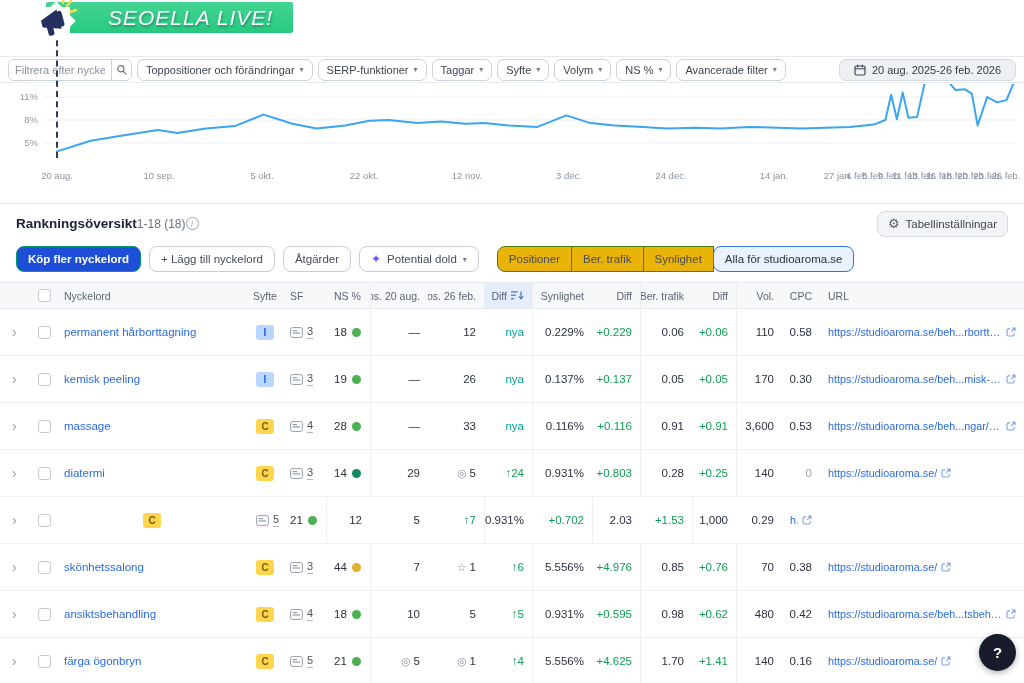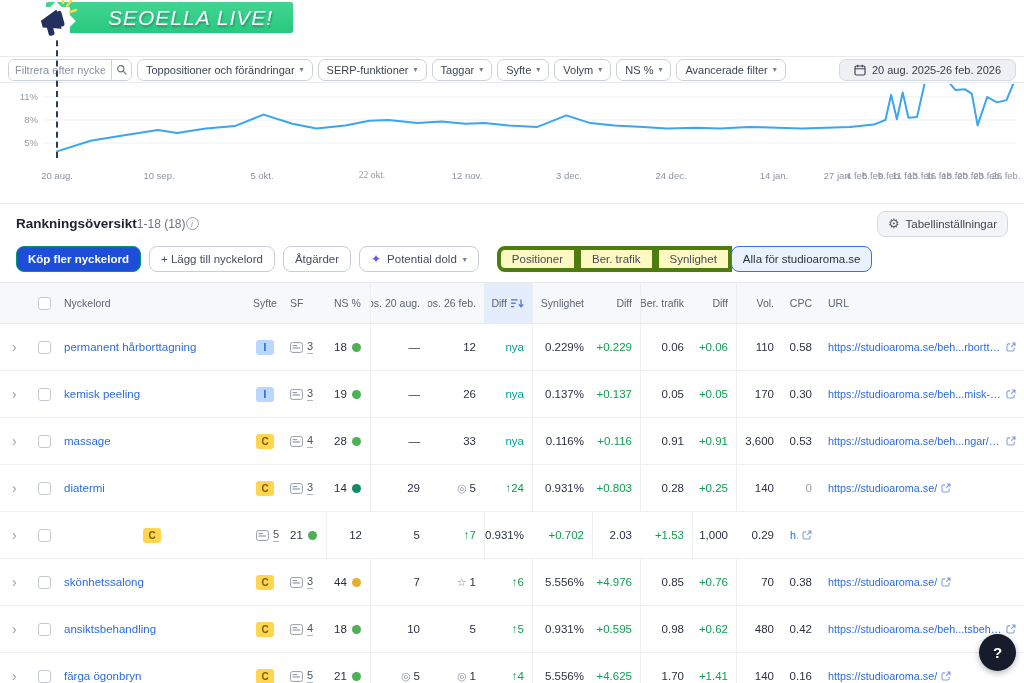--- a/index.html
+++ b/index.html
@@ -50,29 +50,29 @@
   .gear{font-size:13px;color:#565e6e;line-height:1}
 
   
   .toolbar{position:absolute;top:246px;left:0;width:1024px;display:flex;align-items:center;gap:8px;padding:0 16px}
   .btn{height:26px;display:flex;align-items:center;gap:6px;padding:0 11px;border-radius:8px;font-size:11.5px;
     font-family:inherit;cursor:pointer;white-space:nowrap}
   .btn-green{background:#1d4ed8;border:1px solid #009b66;color:#fff;font-weight:bold}
   .btn-outline{background:#fff;border:1px solid #c8cdd6;color:#454c5b}
   .sparkle{color:#6259ea;font-size:12px;line-height:1}
   .segs{display:flex;margin-left:10px}
-  .seg{height:26px;padding:0 11px;background:#fef9c3;border:4px solid #4d7c0f;font-size:11.5px;color:#454c5b;cursor:pointer;
+  .seg{height:26px;padding:0 11px;background:#eab308;border:1px solid #4d7c0f;font-size:11.5px;color:#454c5b;cursor:pointer;
     font-family:inherit;margin-left:-1px;display:flex;align-items:center;white-space:nowrap}
   .seg:first-child{border-radius:8px 0 0 8px;margin-left:0}
   .seg-active{border:1px solid #3374e0;background:#eaf2fe;border-radius:8px;color:#2a3140;position:relative;z-index:1}
 
   
   .tablewrap{position:absolute;top:282px;left:0;width:1024px;bottom:0;overflow:hidden}
   .trow{display:grid;grid-template-columns:30px 26px 192px 34px 44px 44px 58px 56px 48px 60px 48px 52px 44px 46px 38px 204px}
-  .thead{height:42px;background:#f7f8fa;border-top:1px solid #e8eaee;border-bottom:1px solid #e8eaee}
+  .thead{height:27px;background:#f7f8fa;border-top:1px solid #e8eaee;border-bottom:1px solid #e8eaee}
   .th{display:flex;align-items:center;gap:4px;font-size:10.5px;color:#5c6372;padding:0 8px;cursor:pointer;white-space:nowrap;overflow:hidden}
   .th-sorted{background:#e3edfc}
   .tbody .trow{height:47px;border-bottom:1px solid #edeff3;background:#fff}
   .td{display:flex;align-items:center;padding:0 8px;font-size:11.5px;color:#2b3140;white-space:nowrap;overflow:hidden}
   .left{justify-content:flex-start}.right{justify-content:flex-end}.center{justify-content:center}
   .sep{border-left:1px solid #edeff3}
   .rowchev{color:#99a0ad;font-size:14px;cursor:pointer;padding-left:4px}
   .cb{width:13px;height:13px;border:1px solid #c4c9d4;border-radius:3px;background:#fff;cursor:pointer;flex:0 0 auto}
   .kw{color:#2b6cdf;font-size:11.5px;text-decoration:none;cursor:pointer;overflow:hidden;text-overflow:ellipsis}
   .intent{width:18px;height:15px;border-radius:3px;font-size:10px;font-weight:bold;display:flex;align-items:center;justify-content:center;cursor:pointer;flex:0 0 auto}
@@ -180,21 +180,21 @@
         <line x1="44" x2="1016" y1="36" y2="36" class="gridline"></line>
         <text x="38" y="39" class="ytick">8%</text>
         <line x1="44" x2="1016" y1="59" y2="59" class="gridline"></line>
         <text x="38" y="62" class="ytick">5%</text>
         <polyline points="57.0,67.4 90.6,56.7 124.3,51.3 157.9,46.0 177.1,49.0 206.0,44.4 234.8,42.1 263.6,30.6 292.4,39.8 316.5,44.4 345.3,41.4 369.3,36.8 388.5,36.0 417.4,39.1 441.4,37.5 465.4,39.8 484.6,39.1 508.7,41.4 537.5,42.9 566.3,31.4 590.4,39.1 614.4,41.4 643.2,42.9 667.2,44.4 696.1,43.7 720.1,44.4 748.9,42.9 777.8,43.7 801.8,44.4 825.8,43.7 849.8,42.9 873.9,40.6 885.4,36.0 891.1,10.7 896.9,35.2 902.7,8.4 908.4,33.7 917.1,32.9 926.7,-10.0 936.3,-2.3 945.9,-5.4 955.5,6.1 965.1,5.3 971.9,9.9 977.6,41.4 987.2,13.0 996.9,18.4 1006.5,16.1 1018.0,-11.5" class="series-line" stroke="#3aa5f1"></polyline>
       </svg>
     <div class="xlabels" id="xlabels">
         <span class="xlabel" style="left: 57px;">20 aug.</span>
         <span class="xlabel" style="left: 159px;">10 sep.</span>
         <span class="xlabel" style="left: 262px;">5 okt.</span>
-        <span class="xlabel" style="left: 372px; font-family: Liberation Serif, serif;">22 okt.</span>
+        <span class="xlabel" style="left: 364px;">22 okt.</span>
         <span class="xlabel" style="left: 467px;">12 nov.</span>
         <span class="xlabel" style="left: 569px;">3 dec.</span>
         <span class="xlabel" style="left: 671px;">24 dec.</span>
         <span class="xlabel" style="left: 774px;">14 jan.</span>
         <span class="xlabel" style="left: 838px;">27 jan.</span>
         <span class="xlabel" style="left: 858px;">4 feb.</span>
         <span class="xlabel" style="left: 874px;">5 feb.</span>
         <span class="xlabel" style="left: 890px;">9 feb.</span>
         <span class="xlabel" style="left: 906px;">11 feb.</span>
         <span class="xlabel" style="left: 922px;">13 feb.</span>

